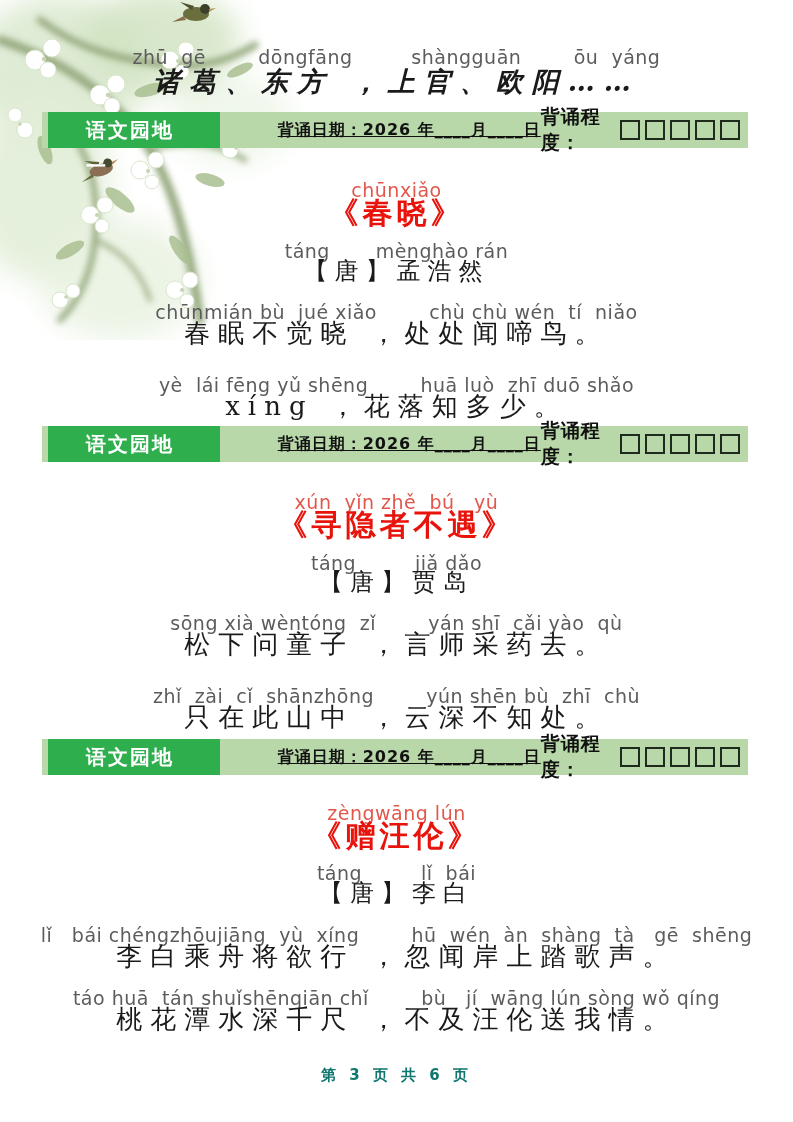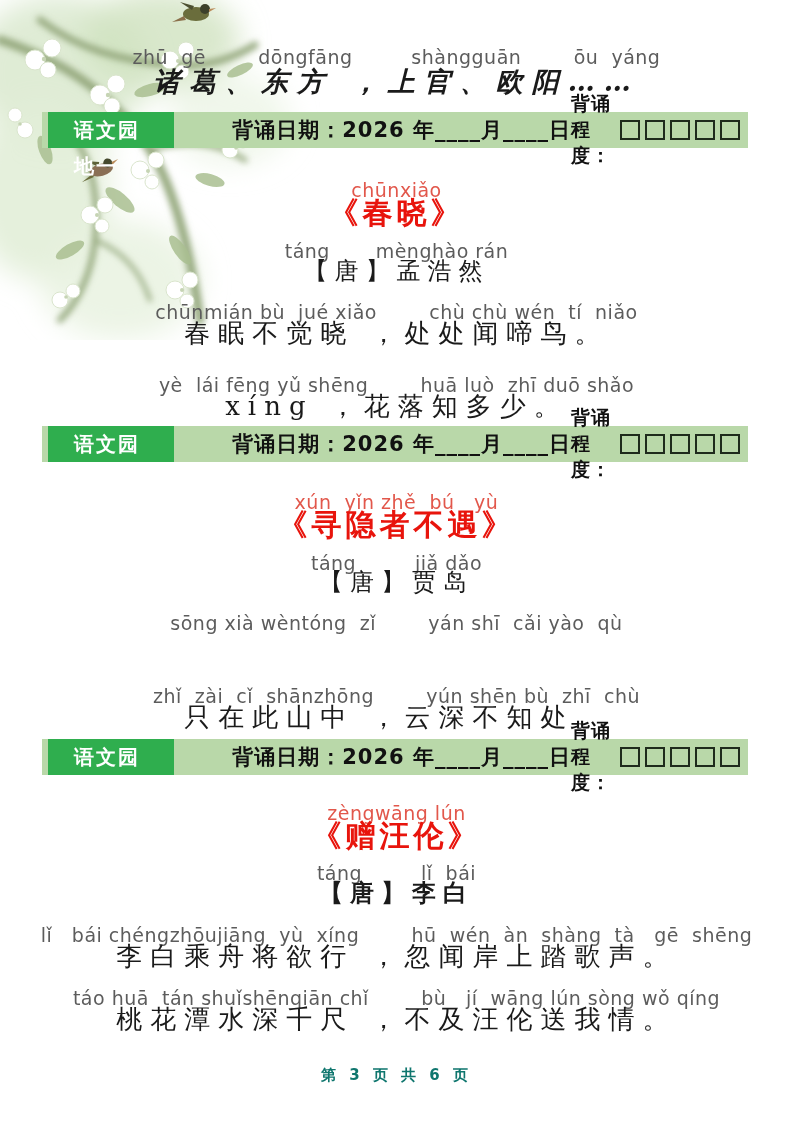--- a/index.html
+++ b/index.html
@@ -35,25 +35,25 @@
   
   .banner{
     position:absolute;left:42px;width:706px;height:36px;
     background:#b9d8a9;z-index:2;
     display:flex;align-items:center;
   }
   .banner-label{
     background:#2fae4e;color:#ffffff;
     font-size:20px;font-weight:bold;letter-spacing:2px;
     height:36px;line-height:36px;
-    padding:0 26px;margin-left:6px;
+    padding:0 38px;margin-left:6px;
   }
   .banner-date{
-    font-size:21px;font-weight:600;color:#111;
-    margin-left:58px;letter-spacing:1px;white-space:pre;
+    font-size:16px;font-weight:600;color:#111;
+    margin-left:58px;letter-spacing:1px;white-space:pre;text-decoration:underline;
   }
   .banner-right{
     margin-left:auto;margin-right:8px;
     display:flex;align-items:center;
   }
   .banner-degree{font-size:19px;font-weight:600;color:#111;letter-spacing:1px;}
   .boxes{display:flex;align-items:center;margin-left:4px;}
   .box{
     width:20px;height:20px;
     border:2.5px solid #1e2b1c;
@@ -200,20 +200,21 @@
         <span class="box"></span>
       </span>
     </span>
   </div>
 
   <div class="abs pinyin red" style="top:491px;">xún  yǐn zhě  bú   yù</div>
   <div class="abs poem-title" style="top:505px;">《寻隐者不遇》</div>
   <div class="abs pinyin" style="top:552px;">táng         jiǎ dǎo</div>
   <div class="abs hanzi poem-author" style="top:566px;">【唐】贾岛</div>
   <div class="abs pinyin" style="top:612px;">sōng xià wèntóng  zǐ        yán shī  cǎi yào  qù</div>
+  <div class="abs hanzi poem-line" style="top:627px;">松下问童子 ，言师采药去。</div>
   <div class="abs pinyin" style="top:685px;">zhǐ  zài  cǐ  shānzhōng        yún shēn bù  zhī  chù</div>
   <div class="abs hanzi poem-line" style="top:700px;">只在此山中 ，云深不知处。</div>
 
   <div class="banner" style="top:739px;">
     <span class="banner-label">语文园地三</span>
     <span class="banner-date">背诵日期：2026 年____月____日</span>
     <span class="banner-right">
       <span class="banner-degree">背诵程度：</span>
       <span class="boxes">
         <span class="box"></span>
@@ -221,21 +222,21 @@
         <span class="box"></span>
         <span class="box"></span>
         <span class="box"></span>
       </span>
     </span>
   </div>
 
   <div class="abs pinyin red" style="top:802px;">zèngwāng lún</div>
   <div class="abs poem-title" style="top:816px;">《赠汪伦》</div>
   <div class="abs pinyin" style="top:862px;">táng         lǐ  bái</div>
-  <div class="abs hanzi poem-author" style="top:877px;font-weight:bold;">【唐】李白</div>
+  <div class="abs hanzi poem-author" style="top:877px;">【唐】李白</div>
   <div class="abs pinyin" style="top:924px;">lǐ   bái chéngzhōujiāng  yù  xíng        hū  wén  àn  shàng  tà   gē  shēng</div>
   <div class="abs hanzi poem-line" style="top:939px;">李白乘舟将欲行 ，忽闻岸上踏歌声。</div>
   <div class="abs pinyin" style="top:987px;">táo huā  tán shuǐshēnqiān chǐ        bù   jí  wāng lún sòng wǒ qíng</div>
   <div class="abs hanzi poem-line" style="top:1002px;">桃花潭水深千尺 ，不及汪伦送我情。</div>
 
   <div class="abs footer" style="top:1066px;">第 3 页 共 6 页</div>
 
 </div>
 
 </body></html>

